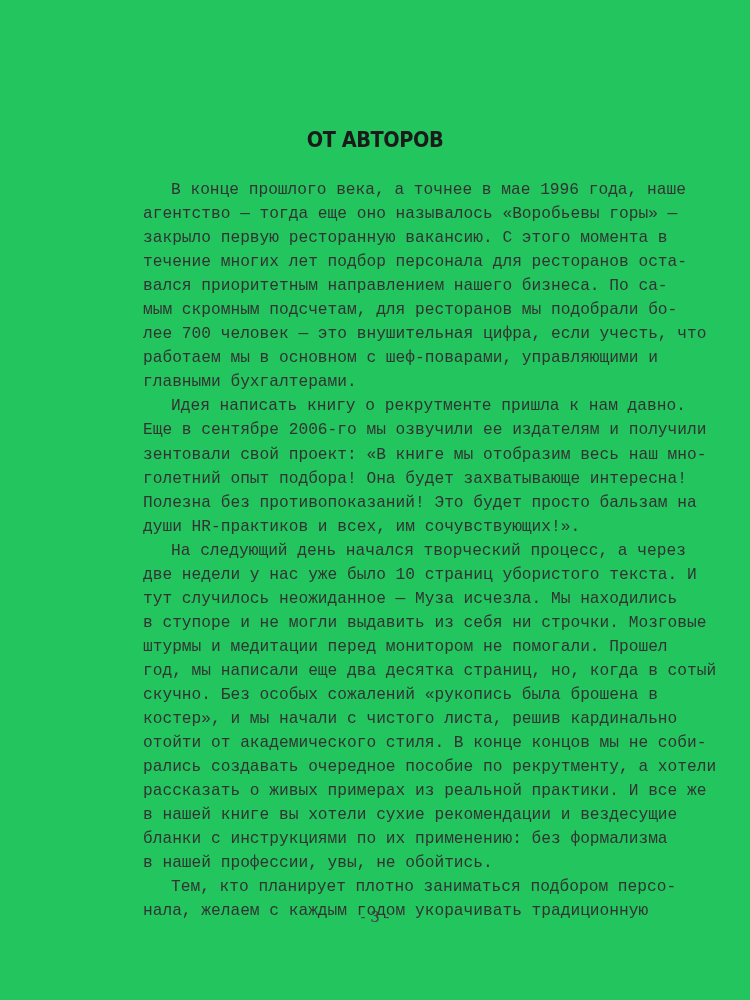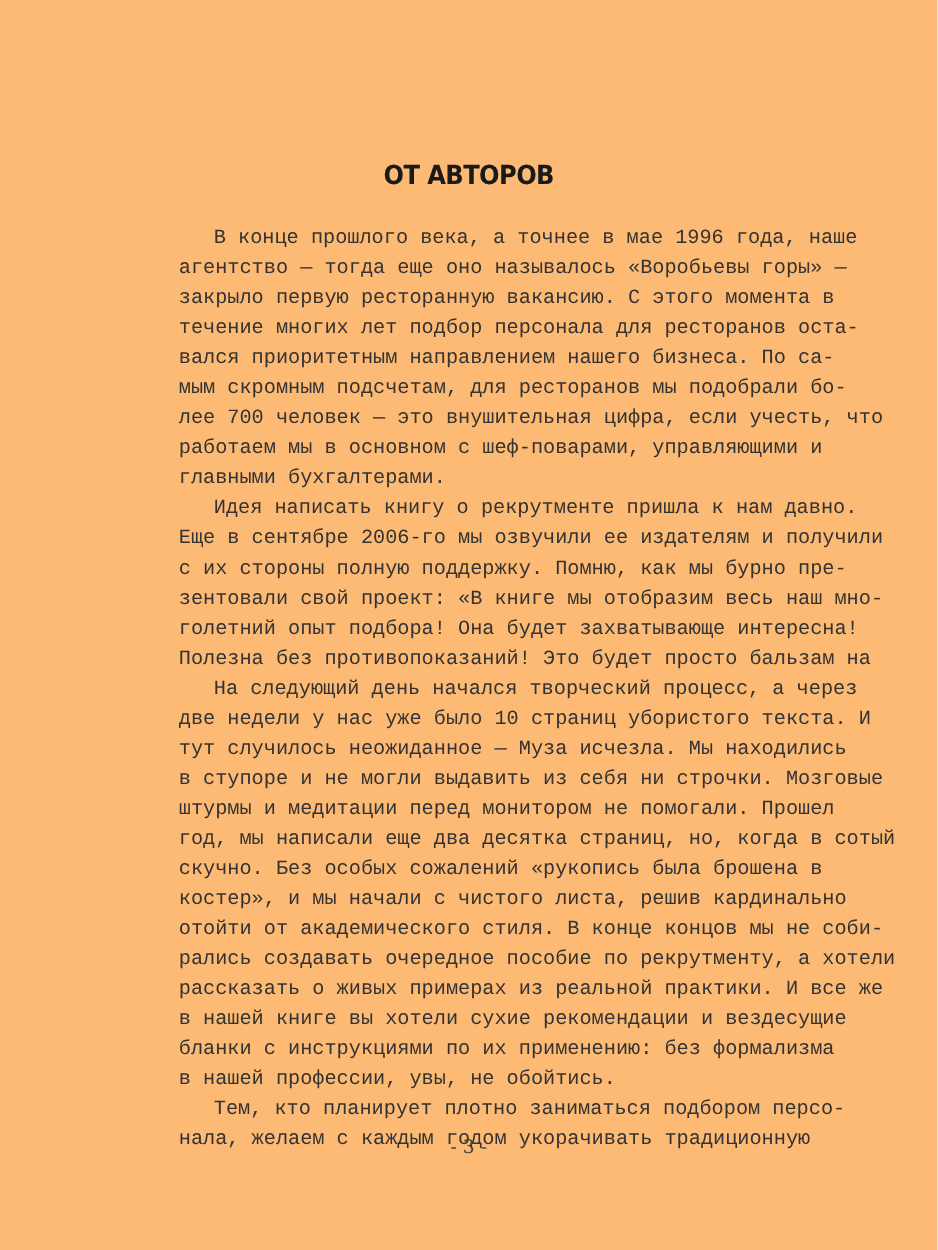--- a/index.html
+++ b/index.html
@@ -11,21 +11,21 @@
       width: 750px;
       height: 1000px;
       position: relative;
       overflow: hidden;
       color: #2b2b2b;
     }
     .page {
       position: absolute;
       left: 0; top: 0;
       width: 750px; height: 1000px;
-      background: #fdba74;
+      background: #22c55e;
     }
     .title {
       position: absolute;
       top: 128px;
       left: 0;
       width: 750px;
       text-align: center;
       font-family: "DejaVu Sans", sans-serif;
       font-weight: bold;
       font-size: 21px;
@@ -82,24 +82,24 @@
         <span class="line">течение многих лет подбор персонала для ресторанов оста-</span>
         <span class="line">вался приоритетным направлением нашего бизнеса. По са-</span>
         <span class="line">мым скромным подсчетам, для ресторанов мы подобрали бо-</span>
         <span class="line">лее 700 человек — это внушительная цифра, если учесть, что</span>
         <span class="line">работаем мы в основном с шеф-поварами, управляющими и</span>
         <span class="line last">главными бухгалтерами.</span>
       </div>
       <div>
         <span class="line indent">Идея написать книгу о рекрутменте пришла к нам давно.</span>
         <span class="line">Еще в сентябре 2006-го мы озвучили ее издателям и получили</span>
-        <span class="line">с их стороны полную поддержку. Помню, как мы бурно пре-</span>
         <span class="line">зентовали свой проект: «В книге мы отобразим весь наш мно-</span>
         <span class="line">голетний опыт подбора! Она будет захватывающе интересна!</span>
         <span class="line">Полезна без противопоказаний! Это будет просто бальзам на</span>
+        <span class="line last">души HR-практиков и всех, им сочувствующих!».</span>
       </div>
       <div>
         <span class="line indent">На следующий день начался творческий процесс, а через</span>
         <span class="line">две недели у нас уже было 10 страниц убористого текста. И</span>
         <span class="line">тут случилось неожиданное —  Муза исчезла. Мы находились</span>
         <span class="line">в ступоре и не могли выдавить из себя ни строчки. Мозговые</span>
         <span class="line">штурмы и медитации перед монитором не помогали. Прошел</span>
         <span class="line">год, мы написали еще два десятка страниц, но, когда в сотый</span>
         <span class="line">скучно. Без особых сожалений «рукопись была брошена в</span>
         <span class="line">костер», и мы начали с чистого листа, решив кардинально</span>

